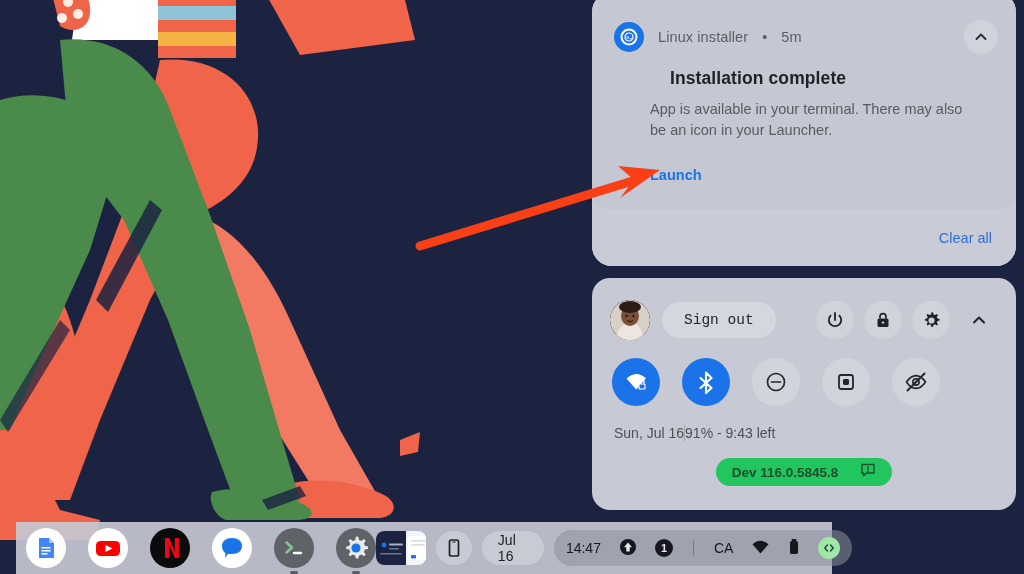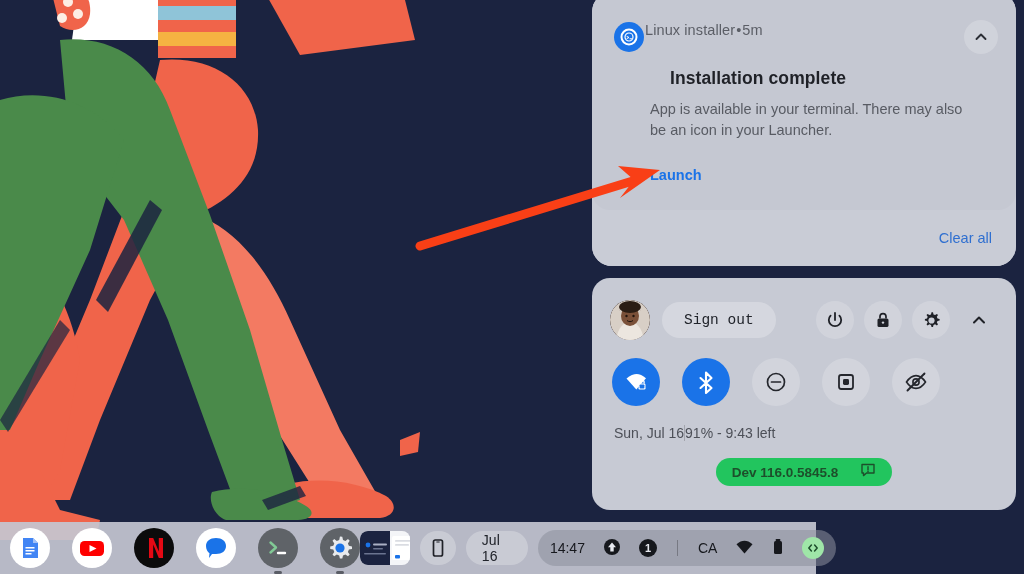--- a/index.html
+++ b/index.html
@@ -32,22 +32,22 @@
   }
   .notif-card {
     background: #c5c8d2;
     border-radius: 18px;
     margin: 0;
     padding: 30px 22px 26px 22px;
     position: relative;
   }
   .notif-head {
     display: flex;
-    align-items: flex-start;
-    gap: 1px;
+    align-items: center;
+    gap: 14px;
     position: relative;
     margin-bottom: 16px;
   }
   .notif-appicon {
     width: 30px; height: 30px;
     border-radius: 50%;
     background: #1a73e8;
     display: flex; align-items: center; justify-content: center;
     flex: 0 0 auto;
   }
@@ -189,21 +189,21 @@
   }
   .qs-version-text {
     font-size: 13.5px;
     color: #1d4f2b;
     font-weight: bold;
   }
 
   
   #shelf {
     position: absolute;
-    left: 0; bottom: 0;
+    left: 16px; bottom: 0;
     width: 816px; height: 52px;
     background: rgba(196,199,209,0.92);
     display: flex;
     align-items: center;
   }
   #shelf-apps {
     display: flex;
     align-items: center;
     gap: 22px;
     padding-left: 10px;

